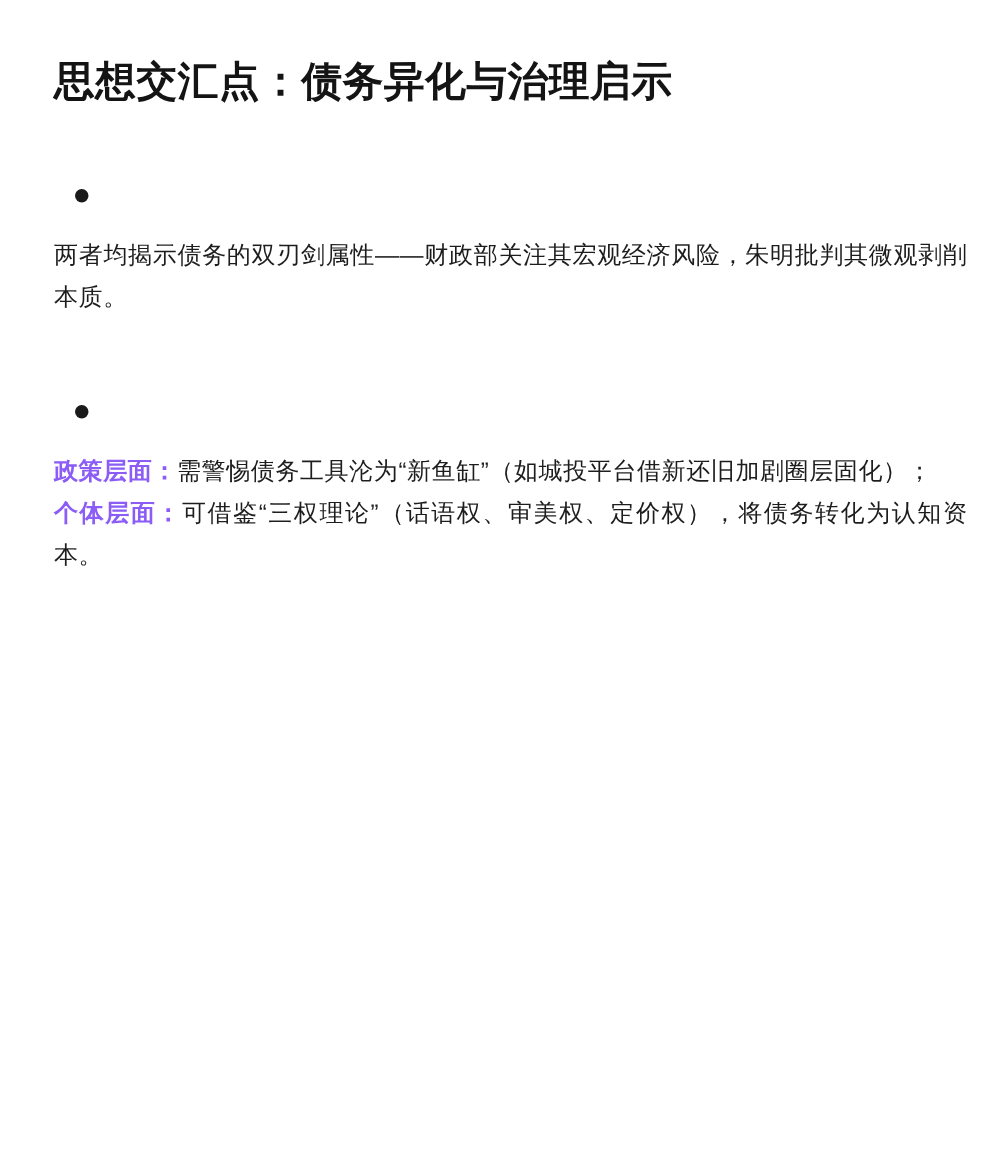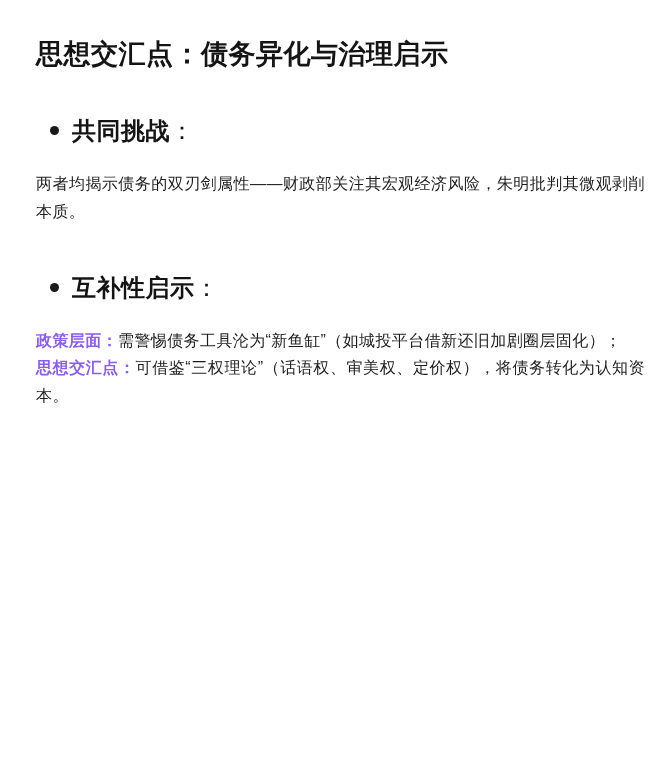--- a/index.html
+++ b/index.html
@@ -73,25 +73,23 @@
 </style>
 </head>
 <body>
 
 <div class="page">
 
   <h1 class="doc-title">思想交汇点：债务异化与治理启示</h1>
 
   <div class="bullet-heading">
     <span class="bullet-dot"></span>
-    <span class="bullet-text"><span>共同挑战</span><span class="plain">：</span></span>
   </div>
 
   <p class="para">两者均揭示债务的双刃剑属性——财政部关注其宏观经济风险，朱明批判其微观剥削本质。</p>
 
   <div class="bullet-heading">
     <span class="bullet-dot"></span>
-    <span class="bullet-text"><span>互补性启示</span><span class="plain">：</span></span>
   </div>
 
-  <p class="para tight"><span class="lead">政策层面：</span><span>需警惕债务工具沦为“新鱼缸”（如城投平台借新还旧加剧圈层固化）；</span><br><span class="lead">思想交汇点：</span><span>可借鉴“三权理论”（话语权、审美权、定价权），将债务转化为认知资本。</span></p>
+  <p class="para tight"><span class="lead">政策层面：</span><span>需警惕债务工具沦为“新鱼缸”（如城投平台借新还旧加剧圈层固化）；</span><br><span class="lead">个体层面：</span><span>可借鉴“三权理论”（话语权、审美权、定价权），将债务转化为认知资本。</span></p>
 
 </div>
 
 </body></html>

